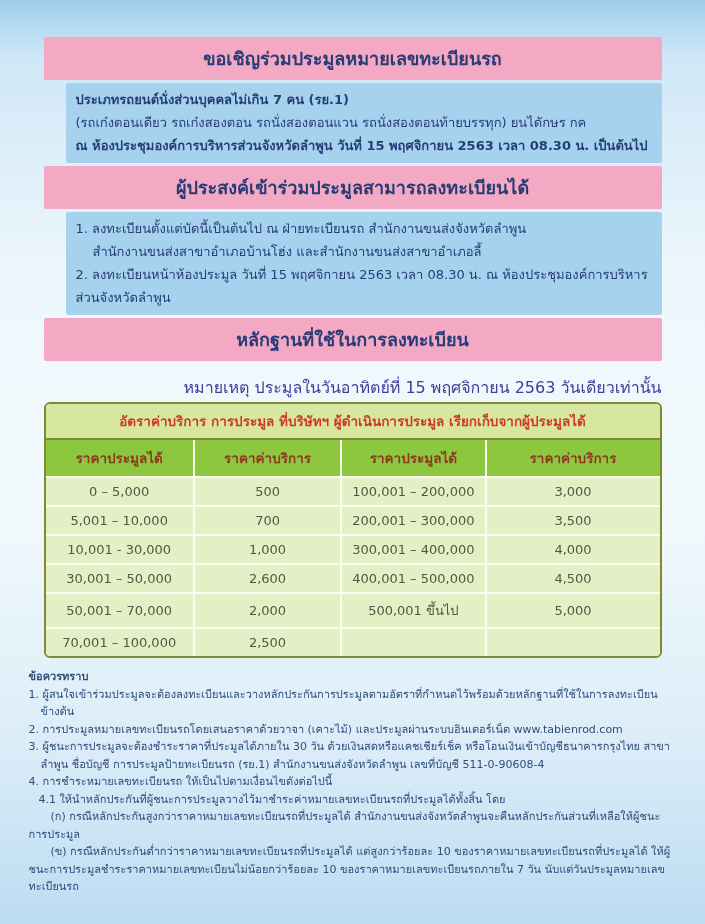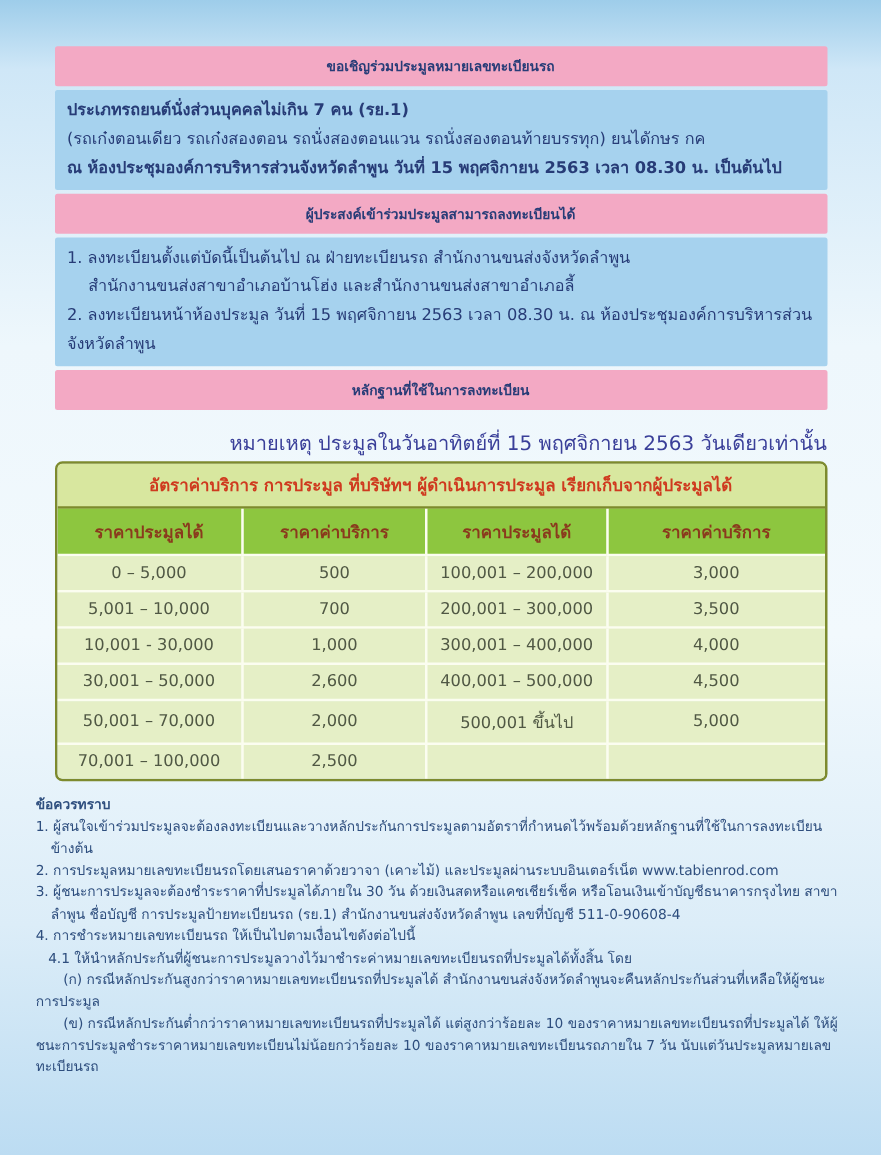--- a/index.html
+++ b/index.html
@@ -3,26 +3,26 @@
 <meta charset="utf-8">
 <style>
   html,body{margin:0;padding:0;}
   body{
     width:705px;height:924px;overflow:hidden;
     font-family:"DejaVu Sans", sans-serif;
     background:linear-gradient(180deg,#9ecdea 0%,#cfe7f7 6%,#eef7fc 30%,#f2f9fd 55%,#dcedf8 80%,#bcdcf2 100%);
   }
   .content{width:618px;margin:0 auto;padding-top:37px;}
   .banner{
-    background:#f3a9c4;color:#273c77;font-weight:bold;font-size:11px;
+    background:#f3a9c4;color:#273c77;font-weight:bold;font-size:18px;
     text-align:center;padding:7px 4px;border-radius:2px;margin-bottom:3px;
   }
   .bluebox{
     background:#a6d2ee;color:#273c77;font-size:13px;line-height:23px;
-    padding:5px 10px 6px 10px;border-radius:2px;margin-bottom:3px;
+    padding:5px 10px 6px 10px;border-radius:2px;margin-bottom:3px;margin-left:22px;
   }
   .bluebox .b{font-weight:bold;}
   .bluebox .cont{padding-left:17px;}
   .remark{
     color:#3a3f99;font-weight:normal;font-size:16px;text-align:right;
     margin:14px 0 2px 0;
   }
   table.fees{
     width:618px;margin-top:0;border-collapse:separate;border-spacing:0;
     border:2px solid #7d8a2e;border-radius:6px;overflow:hidden;

